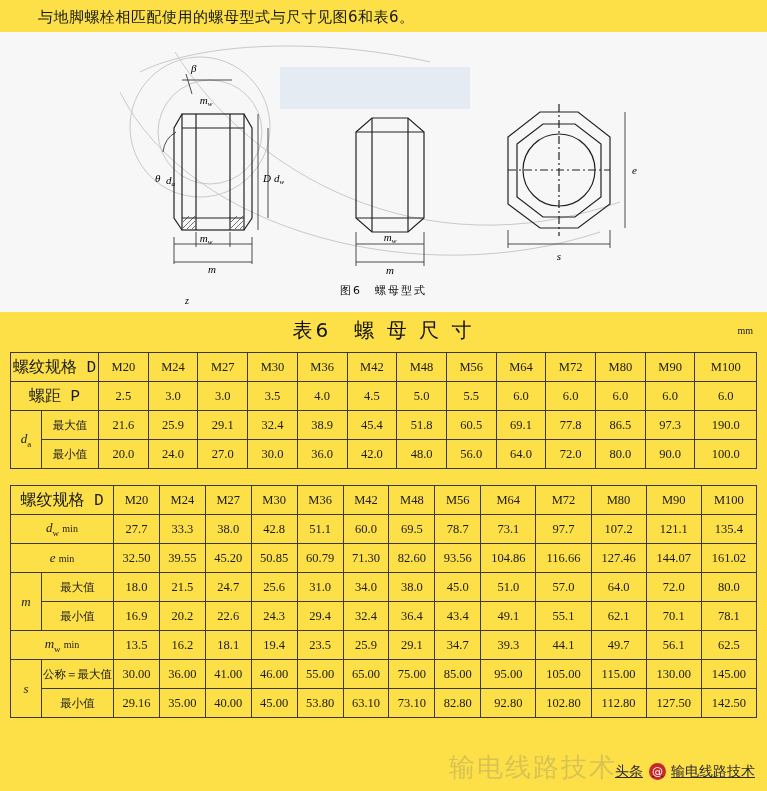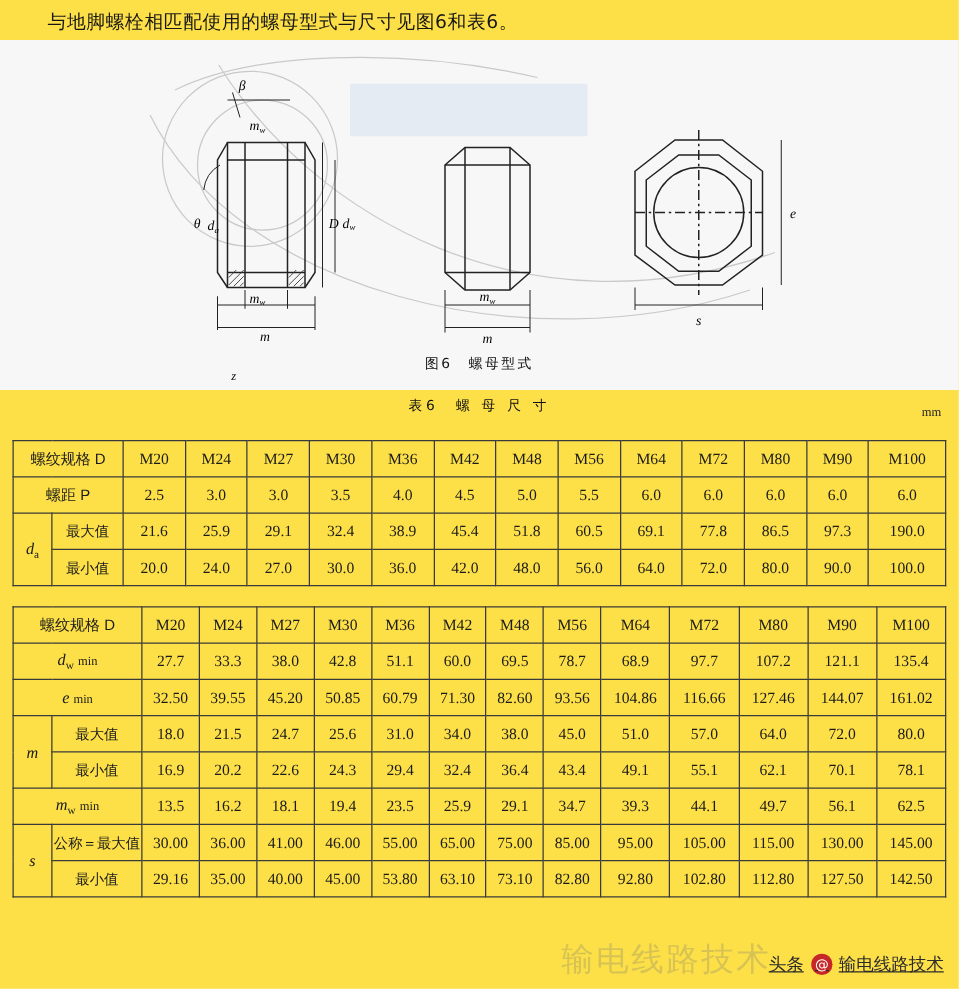--- a/index.html
+++ b/index.html
@@ -56,21 +56,21 @@
     font-size: 11px;
     font-family: "DejaVu Sans", sans-serif;
     letter-spacing: 2px;
     color: #111;
   }
   .table-title {
     position: absolute;
     top: 317px;
     width: 767px;
     text-align: center;
-    font-size: 11px;
+    font-size: 20px;
     font-family: "DejaVu Sans", sans-serif;
     letter-spacing: 3px;
     color: #111;
   }
   .mm-unit {
     position: absolute;
     top: 325px;
     right: 14px;
     font-size: 10px;
     font-family: "Liberation Serif", serif;
@@ -89,22 +89,22 @@
   table.dim.second { top: 485px; }
   table.dim td, table.dim th {
     border: 1px solid #3a3a3a;
     text-align: center;
     padding: 3px 1px;
     height: 22px;
     font-weight: normal;
     white-space: nowrap;
   }
   table.dim td.rowhead, table.dim th.rowhead {
-    font-family: Liberation Sans, sans-serif;
-    font-size: 12px;
+    font-family: Liberation Mono, monospace;
+    font-size: 16px;
   }
   table.dim td.sublabel {
     font-family: "DejaVu Sans", sans-serif;
     font-size: 11.5px;
     width: 54px;
     margin-left: 17px;
   }
   table.dim td.symcell {
     font-family: "Liberation Serif", serif;
     font-style: italic;
@@ -340,21 +340,21 @@
       <tr>
         <td class="symcell" colspan="2">d<span class="sym-sub">w</span> <span style="font-style:normal;font-size:10px;">min</span></td>
         <td>27.7</td>
         <td>33.3</td>
         <td>38.0</td>
         <td>42.8</td>
         <td>51.1</td>
         <td>60.0</td>
         <td>69.5</td>
         <td>78.7</td>
-        <td>68.9</td>
+        <td>73.1</td>
         <td>97.7</td>
         <td>107.2</td>
         <td>121.1</td>
         <td>135.4</td>
       </tr>
       <tr>
         <td class="symcell" colspan="2">e <span style="font-style:normal;font-size:10px;">min</span></td>
         <td>32.50</td>
         <td>39.55</td>
         <td>45.20</td>

